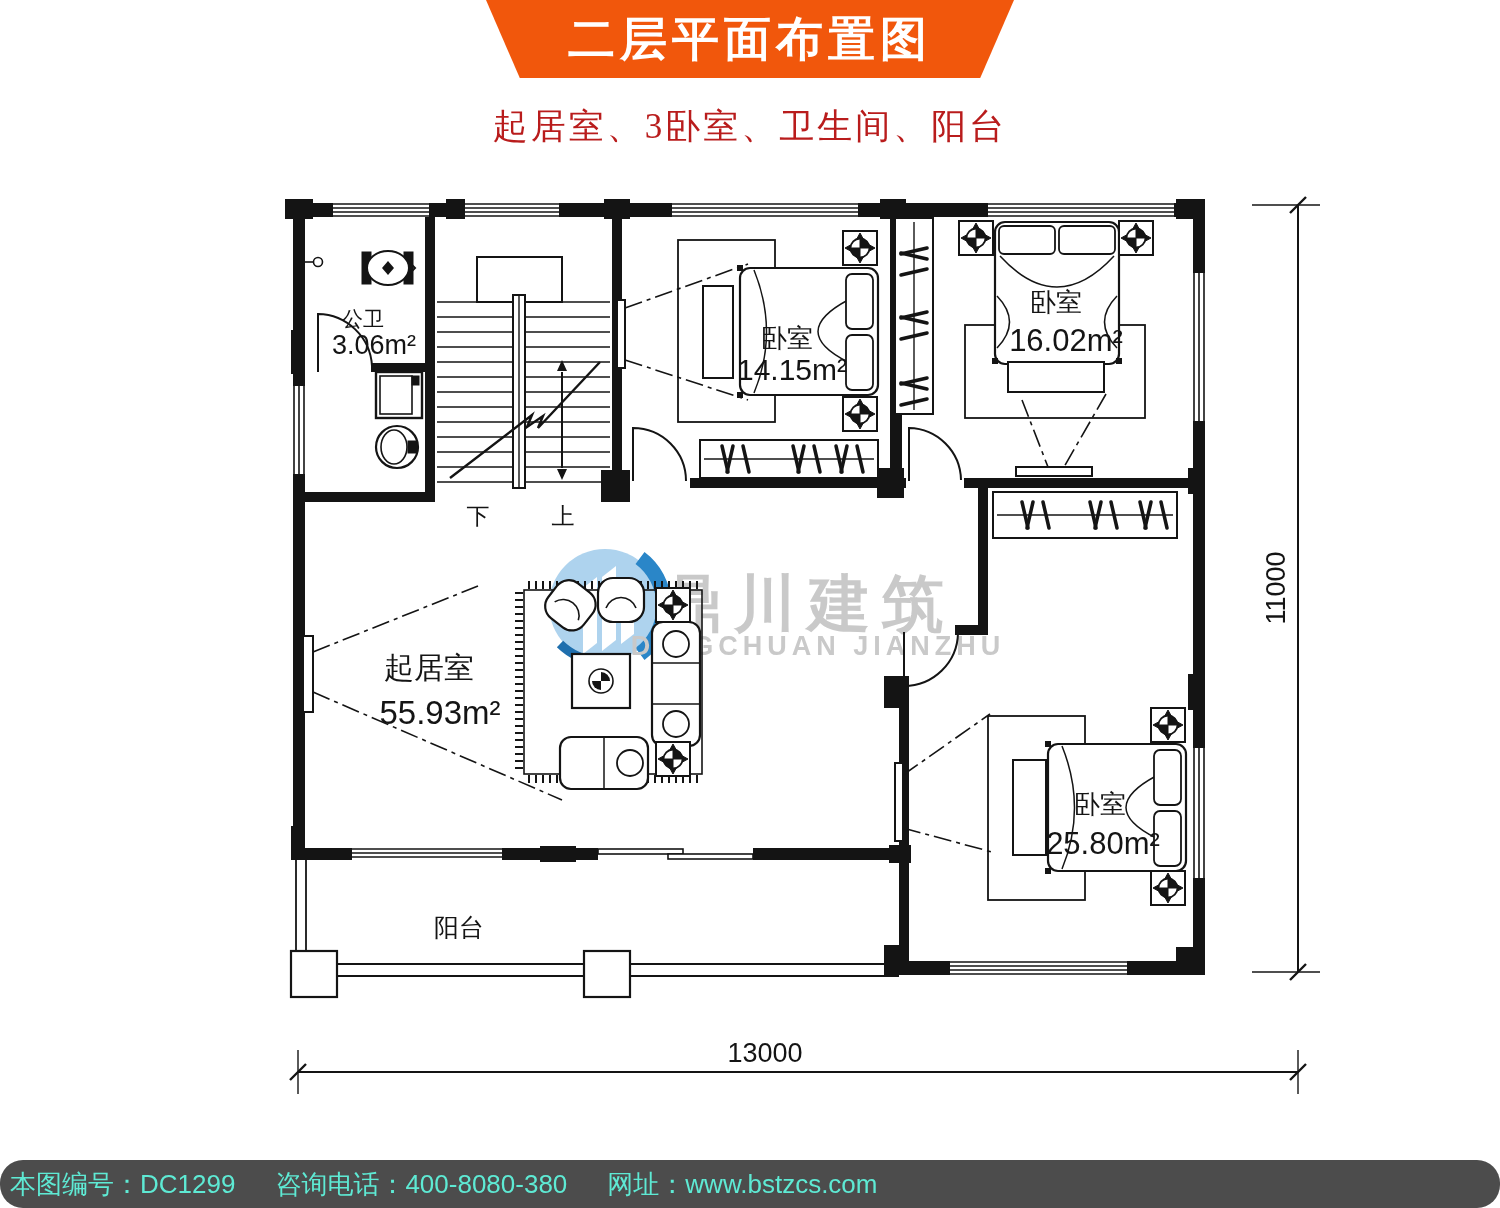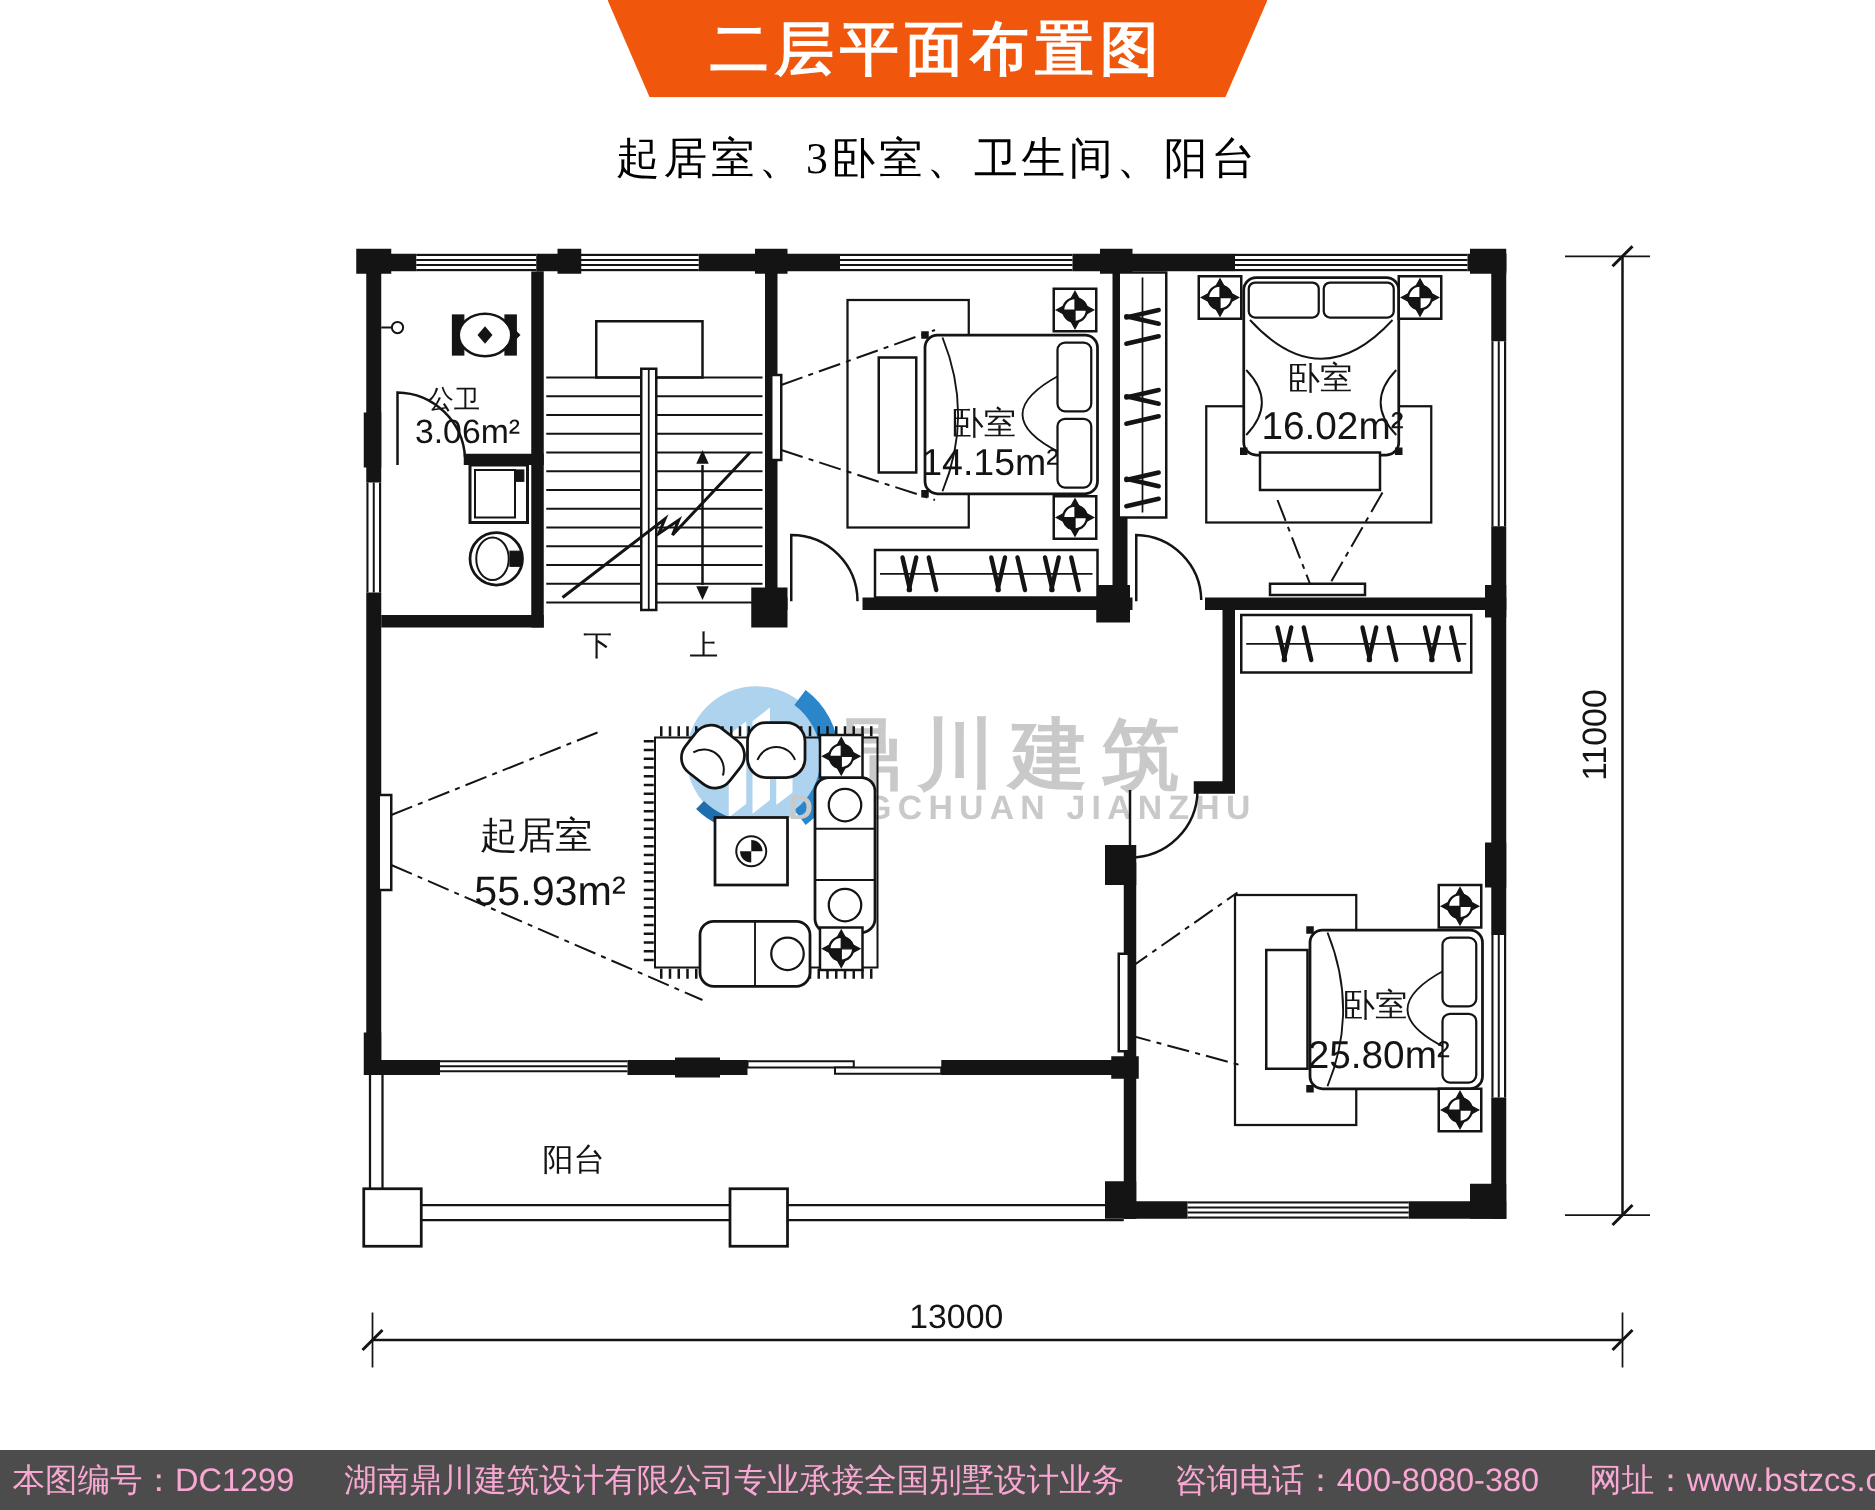--- a/index.html
+++ b/index.html
@@ -3,26 +3,26 @@
 <meta charset="utf-8">
 <style>
   html,body{margin:0;padding:0;background:#ffffff;}
   #page{position:relative;width:1500px;height:1208px;background:#fff;overflow:hidden;
         font-family:"Liberation Sans",sans-serif;}
   #banner{position:absolute;top:0;left:50%;transform:translateX(-50%);
           width:528px;height:78px;line-height:78px;text-align:center;
           clip-path:polygon(0 0,100% 0,93.6% 100%,6.4% 100%);
           color:#fff;font-size:47px;font-weight:bold;letter-spacing:5px;}
   #subtitle{position:absolute;top:103px;left:0;width:100%;text-align:center;
-            font-family:"Liberation Serif",serif;font-size:35px;color:#000000;
+            font-family:"Liberation Serif",serif;font-size:35px;color:#b91c1c;
             letter-spacing:3px;}
   #plansvg{position:absolute;top:0;left:0;}
   #footerbar{position:absolute;top:1160px;left:0;width:100%;height:48px;
-             color:#f9a8d4;font-size:26px;line-height:48px;white-space:nowrap;
-             display:flex;column-gap:40px;padding-left:10px;box-sizing:border-box;}
+             color:#5eead4;font-size:26px;line-height:48px;white-space:nowrap;
+             display:flex;column-gap:40px;padding-left:10px;box-sizing:border-box;border-radius:23px;}
   svg text{font-family:"Liberation Sans",sans-serif;fill:#141414;}
   .wm{fill:#c9c9c9;font-weight:bold;}
 </style>
 </head>
 <body>
 
 <div id="page">
 
   <div id="banner" style="background:#f1570c;">
     <span>二层平面布置图</span>
@@ -307,18 +307,17 @@
       <line x1="1298" y1="205" x2="1298" y2="972" stroke-width="2"></line>
       <line x1="1252" y1="205" x2="1320" y2="205" stroke-width="1.4"></line>
       <line x1="1252" y1="972" x2="1320" y2="972" stroke-width="1.4"></line>
       <path d="M1290 213 L1306 197 M1290 980 L1306 964" stroke-width="2.4"></path>
     </g>
     <text x="1285" y="588" font-size="27" text-anchor="middle" transform="rotate(-90 1285 588)">11000</text>
   </svg>
 
   <div id="footerbar" style="background:#4c4c4c;">
     <span>本图编号：DC1299</span>
-    <span>湖南鼎川建筑设计有限公司专业承接全国别墅设计业务</span>
     <span>咨询电话：400-8080-380</span>
     <span>网址：www.bstzcs.com</span>
   </div>
 
 </div>
 
 </body></html>

